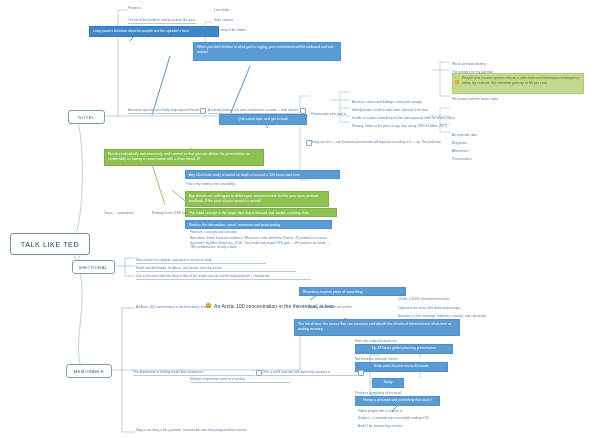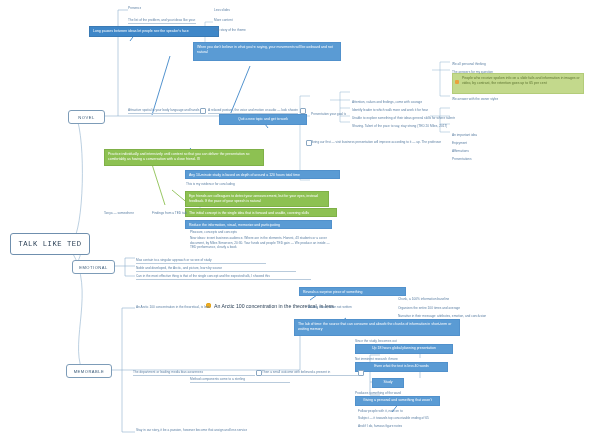--- a/index.html
+++ b/index.html
@@ -169,21 +169,21 @@
       <path d="M370 366 L 380 366"></path>
       <path d="M370 382 L 380 382"></path>
       <path d="M370 395 L 380 395"></path>
       <path d="M300 370 L 300 320"></path>
       <path d="M300 320 L 310 320"></path>
       <path d="M420 350 L 420 358"></path>
       <path d="M420 370 L 420 378"></path>
     </g>
   </svg>
 
-  <div class="central" style="left:10px;top:233px;width:78px;height:20px;font-family:Liberation Mono, monospace;">
+  <div class="central" style="left:10px;top:233px;width:78px;height:20px;">
     <span>TALK LIKE TED</span>
   </div>
 
   <div class="branch" style="left:68px;top:110px;width:35px;height:12px;">
     <span>NOVEL</span>
   </div>
   <div class="branch" style="left:72px;top:260px;width:41px;height:12px;">
     <span>EMOTIONAL</span>
   </div>
   <div class="branch" style="left:66px;top:364px;width:44px;height:12px;">

